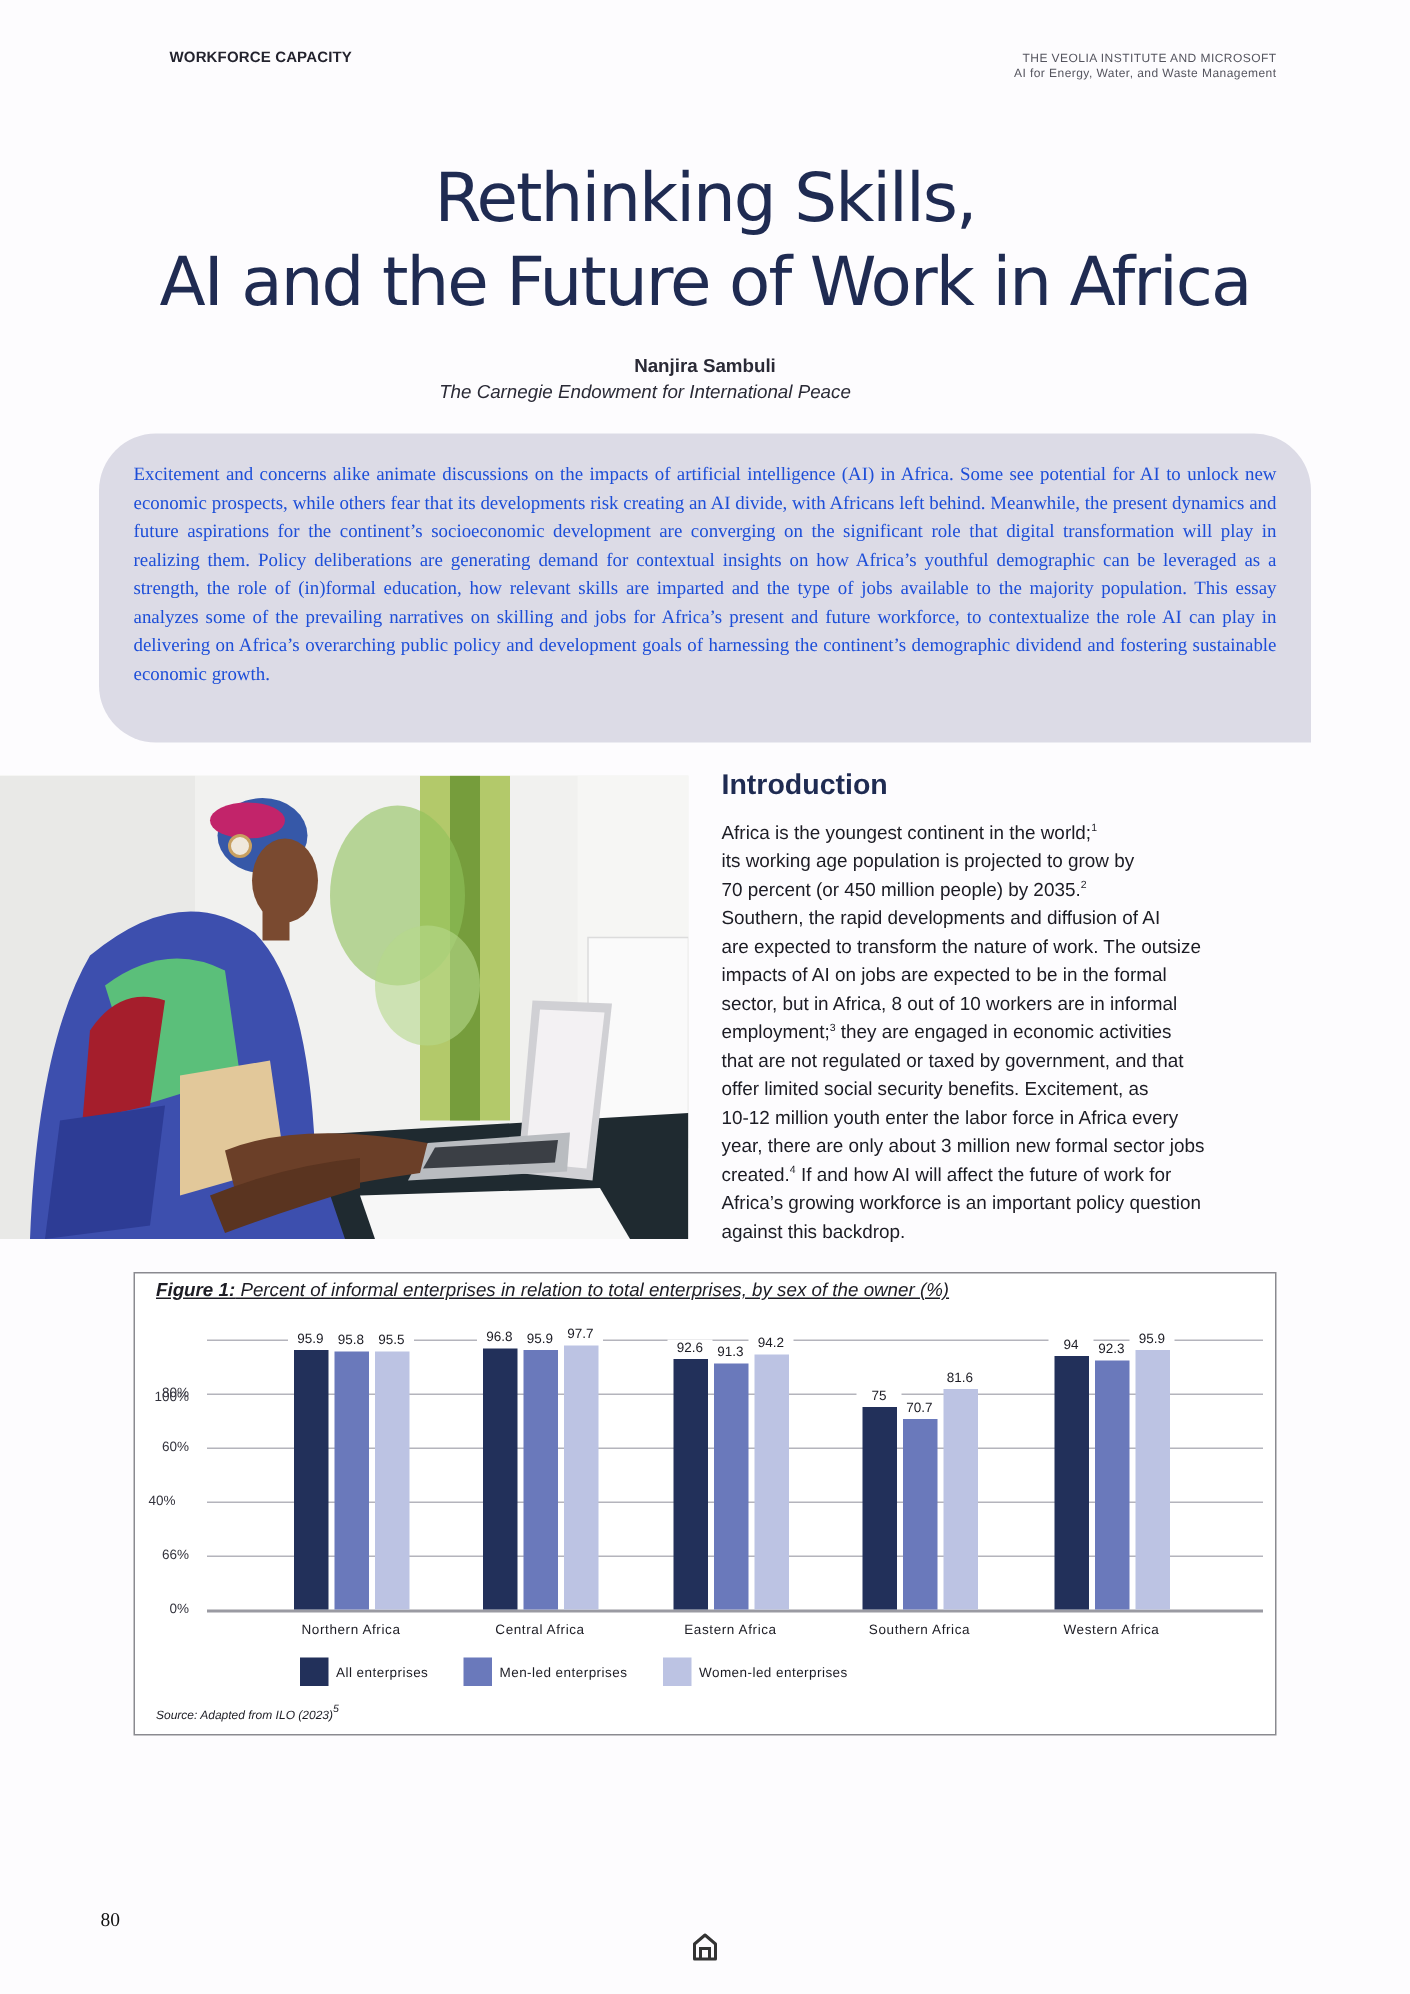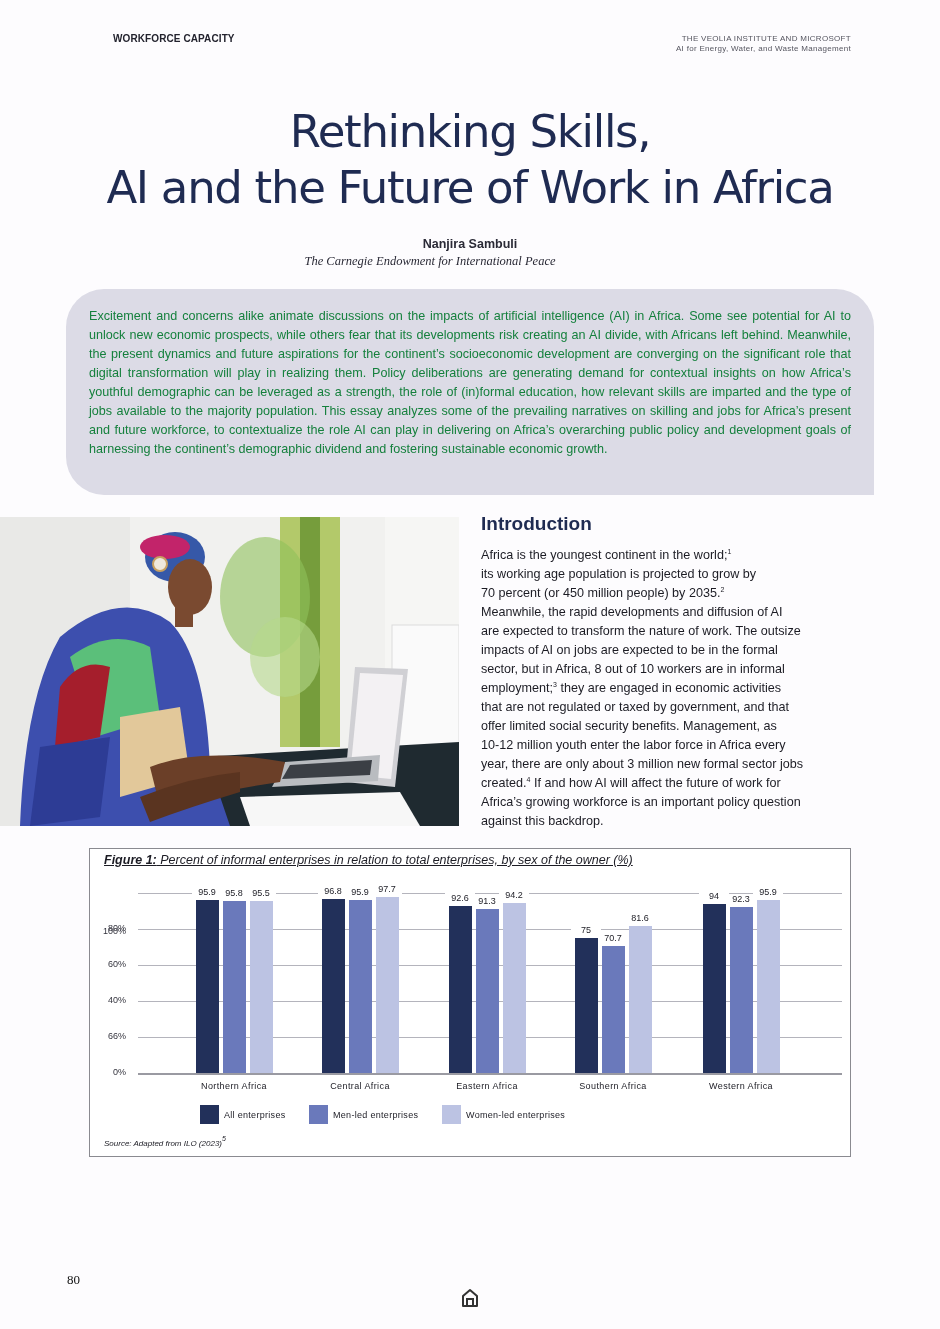--- a/index.html
+++ b/index.html
@@ -5,24 +5,24 @@
     * { box-sizing: border-box; margin: 0; padding: 0; }
     html, body { width: 940px; height: 1329px; background: #fdfcfe; overflow: hidden; }
     body { position: relative; font-family: "Liberation Sans", sans-serif; color: #1e1e28; }
 
     .header-left { position: absolute; left: 89px; top: 33px; font-size: 10px; font-weight: bold; letter-spacing: 0.1px; color: #23232e; margin-left: 24px; }
     .header-right { position: absolute; right: 89px; top: 34px; text-align: right; font-size: 8px; line-height: 10px; color: #55555f; letter-spacing: 0.3px; }
 
     .title { position: absolute; left: 0; width: 940px; top: 104px; text-align: center; color: #1f2b52; font-family: "DejaVu Sans", sans-serif; font-weight: normal; font-size: 45px; line-height: 56px; letter-spacing: -1.3px; }
 
     .author { position: absolute; left: 0; width: 940px; top: 237px; text-align: center; font-size: 12.5px; font-weight: bold; color: #2a2a36; }
-    .affil { position: absolute; left: 0; width: 860px; top: 254px; text-align: center; font-size: 12.5px; font-style: italic; color: #2a2a36; font-family: Liberation Serif, serif; }
+    .affil { position: absolute; left: 0; width: 860px; top: 254px; text-align: center; font-size: 12.5px; font-style: italic; color: #2a2a36; }
 
     .abstract { position: absolute; left: 66px; top: 289px; width: 808px; height: 206px; background: #dcdbe6; border-radius: 38px 38px 0 38px; }
-    .abstract p { position: absolute; left: 23px; top: 18px; width: 762px; font-size: 12.6px; line-height: 19px; text-align: justify; color: #15803d; }
+    .abstract p { position: absolute; left: 23px; top: 18px; width: 762px; font-size: 12.6px; line-height: 19px; text-align: justify; color: #1d4ed8; font-family: Liberation Serif, serif; }
 
     .photo { position: absolute; left: 0; top: 517px; width: 459px; height: 309px; overflow: hidden; background: #f2f2f0; }
 
     .intro-h { position: absolute; left: 481px; top: 513px; font-size: 19px; font-weight: bold; color: #1f2b52; }
     .intro-p { position: absolute; left: 481px; top: 546px; width: 365px; font-size: 12.6px; line-height: 19px; color: #1c1c24; }
     .intro-p .line { display: block; white-space: nowrap; }
     sup { font-size: 7px; vertical-align: 5px; line-height: 0; }
 
     .figure { position: absolute; left: 89px; top: 848px; width: 762px; height: 309px; border: 1px solid #8a8a90; background: #fff; }
     .fig-title { position: absolute; left: 14px; top: 4px; font-size: 12.5px; font-style: italic; color: #1c1c24; text-decoration: underline; }
@@ -90,42 +90,42 @@
     <path d="M150 250 Q200 230 285 245 L280 265 Q210 275 160 290 Z" fill="#6b3f28"></path>
     <path d="M140 280 Q190 260 240 255 L240 275 Q190 290 150 305 Z" fill="#5a3420"></path>
   </svg>
 </div>
 
 <h2 class="intro-h">Introduction</h2>
 <div class="intro-p" id="intro-body">
     <span class="line">Africa is the youngest continent in the world;<sup>1</sup></span>
     <span class="line">its working age population is projected to grow by</span>
     <span class="line">70 percent (or 450 million people) by 2035.<sup>2</sup></span>
-    <span class="line">Meanwhile, the rapid developments and diffusion of AI</span>
+    <span class="line">Southern, the rapid developments and diffusion of AI</span>
     <span class="line">are expected to transform the nature of work. The outsize</span>
     <span class="line">impacts of AI on jobs are expected to be in the formal</span>
     <span class="line">sector, but in Africa, 8 out of 10 workers are in informal</span>
     <span class="line">employment;<sup>3</sup> they are engaged in economic activities</span>
     <span class="line">that are not regulated or taxed by government, and that</span>
-    <span class="line">offer limited social security benefits. Management, as</span>
+    <span class="line">offer limited social security benefits. Excitement, as</span>
     <span class="line">10-12 million youth enter the labor force in Africa every</span>
     <span class="line">year, there are only about 3 million new formal sector jobs</span>
     <span class="line">created.<sup>4</sup> If and how AI will affect the future of work for</span>
     <span class="line">Africa’s growing workforce is an important policy question</span>
     <span class="line">against this backdrop.</span>
   </div>
 
 <div class="figure">
   <div class="chart" id="chart">
       <div class="gridline" style="left: 48px; width: 704px; top: 224px; background: rgb(154, 154, 162); height: 2px;"></div>
       <div class="ytick" style="left: 0px; top: 218px;">0%</div>
       <div class="gridline" style="left: 48px; width: 704px; top: 188px;"></div>
       <div class="ytick" style="left: 0px; top: 182px;">66%</div>
       <div class="gridline" style="left: 48px; width: 704px; top: 152px;"></div>
-      <div class="ytick" style="left: 0px; top: 146px;">40%</div>
+      <div class="ytick" style="left: 0px; top: 146px; text-align: center;">40%</div>
       <div class="gridline" style="left: 48px; width: 704px; top: 116px;"></div>
       <div class="ytick" style="left: 0px; top: 110px;">60%</div>
       <div class="gridline" style="left: 48px; width: 704px; top: 80px;"></div>
       <div class="ytick" style="left: 0px; top: 74px;">80%</div>
       <div class="gridline" style="left: 48px; width: 704px; top: 44px;"></div>
       <div class="ytick" style="left: 0px; top: 38px; margin-top: 39px;">100%</div>
       <div class="bar" style="left: 105.5px; width: 23px; top: 51.38px; height: 172.62px; background: rgb(34, 48, 90);"></div>
       <div class="bar-label" style="left: 102px; top: 38.38px;">95.9</div>
       <div class="bar" style="left: 132.5px; width: 23px; top: 51.56px; height: 172.44px; background: rgb(106, 121, 187);"></div>
       <div class="bar-label" style="left: 129px; top: 38.56px;">95.8</div>

